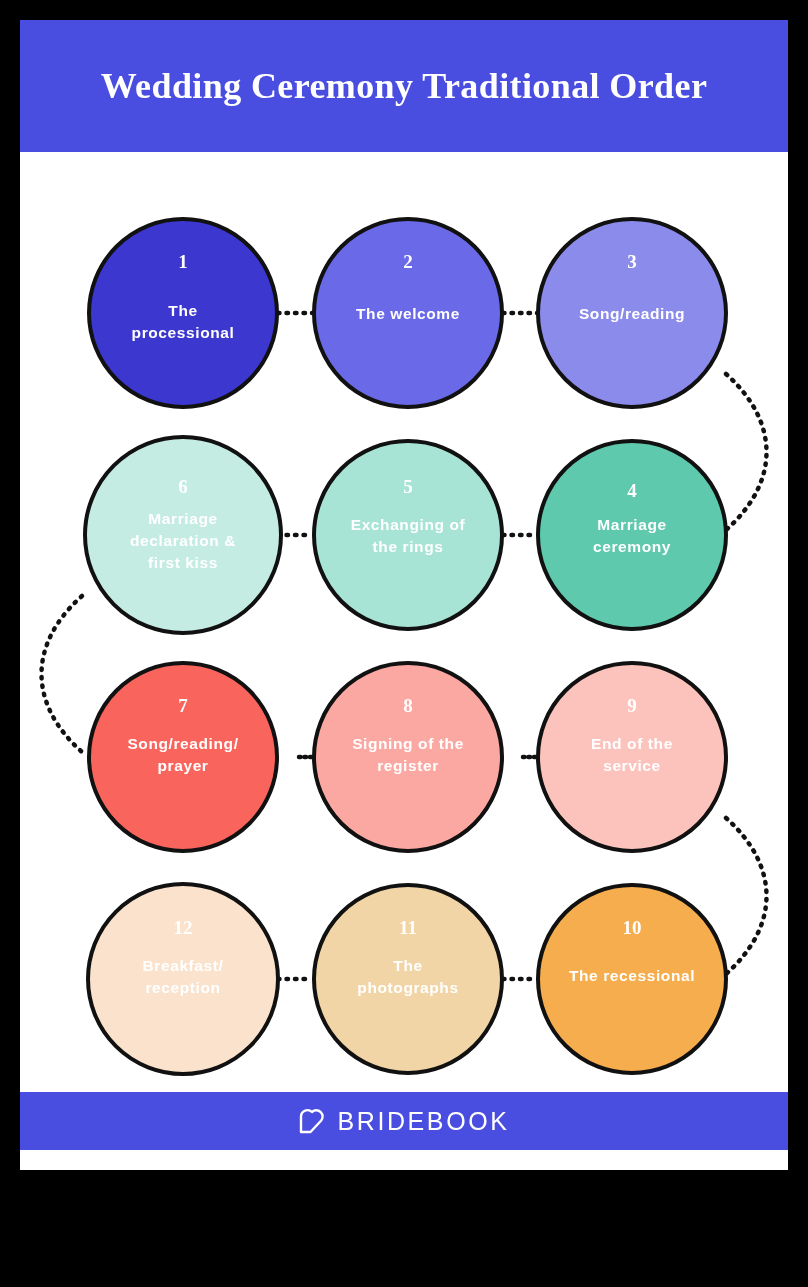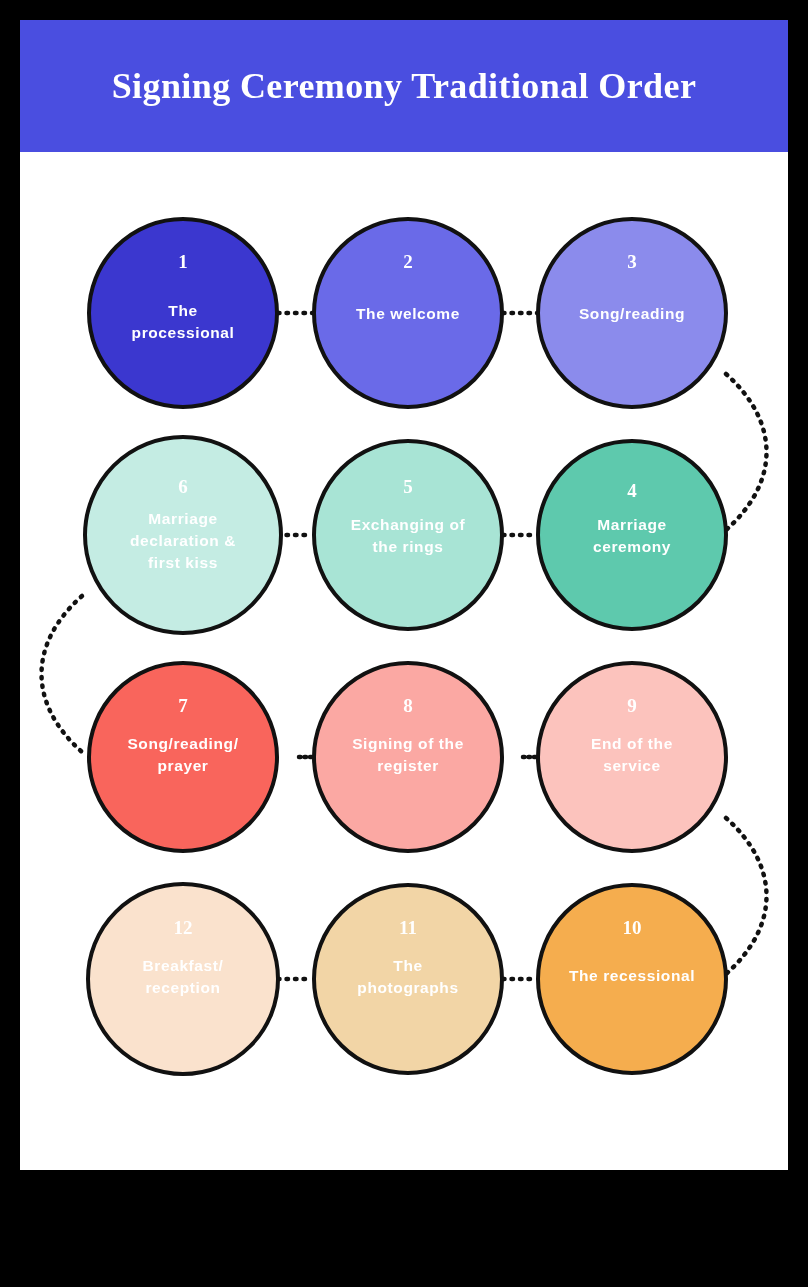--- a/index.html
+++ b/index.html
@@ -120,21 +120,21 @@
     letter-spacing: 2.6px;
     font-weight: 400;
   }
 </style>
 </head>
 <body>
 
 <div id="poster">
 
   <div id="header">
-    <div id="header-title">Signing Ceremony Traditional Order</div>
+    <div id="header-title">Wedding Ceremony Traditional Order</div>
   </div>
 
   <div id="diagram-area">
     <svg id="flow-svg" width="768" height="940" viewBox="0 0 768 940">
 
       <g>
         <path class="connector" d="M 258 161 L 318 161"></path>
         <path class="connector" d="M 483 161 L 543 161"></path>
 
         <path class="connector" d="M 706 222 C 760 270, 760 330, 706 378"></path>
@@ -231,14 +231,20 @@
 
       <g>
         <circle class="node-circle" cx="612" cy="827" r="94" fill="#f5ad4e"></circle>
         <text class="node-num" x="612" y="782">10</text>
         <text class="node-label" x="612" y="829">The recessional</text>
       </g>
 
     </svg>
   </div>
 
+  <div id="footer">
+    <svg id="footer-logo-icon" viewBox="0 0 26 28">
+      <path d="M3 25 L3 9.5 A6.5 6.5 0 0 1 14 5 A6.3 6.3 0 0 1 23 13.8 L12.5 25 Z" fill="none" stroke="#ffffff" stroke-width="2.4" stroke-linejoin="round" stroke-linecap="round"></path>
+    </svg>
+    <span id="footer-brand">BRIDEBOOK</span>
+  </div>
 
 </div>
 
 </body></html>

